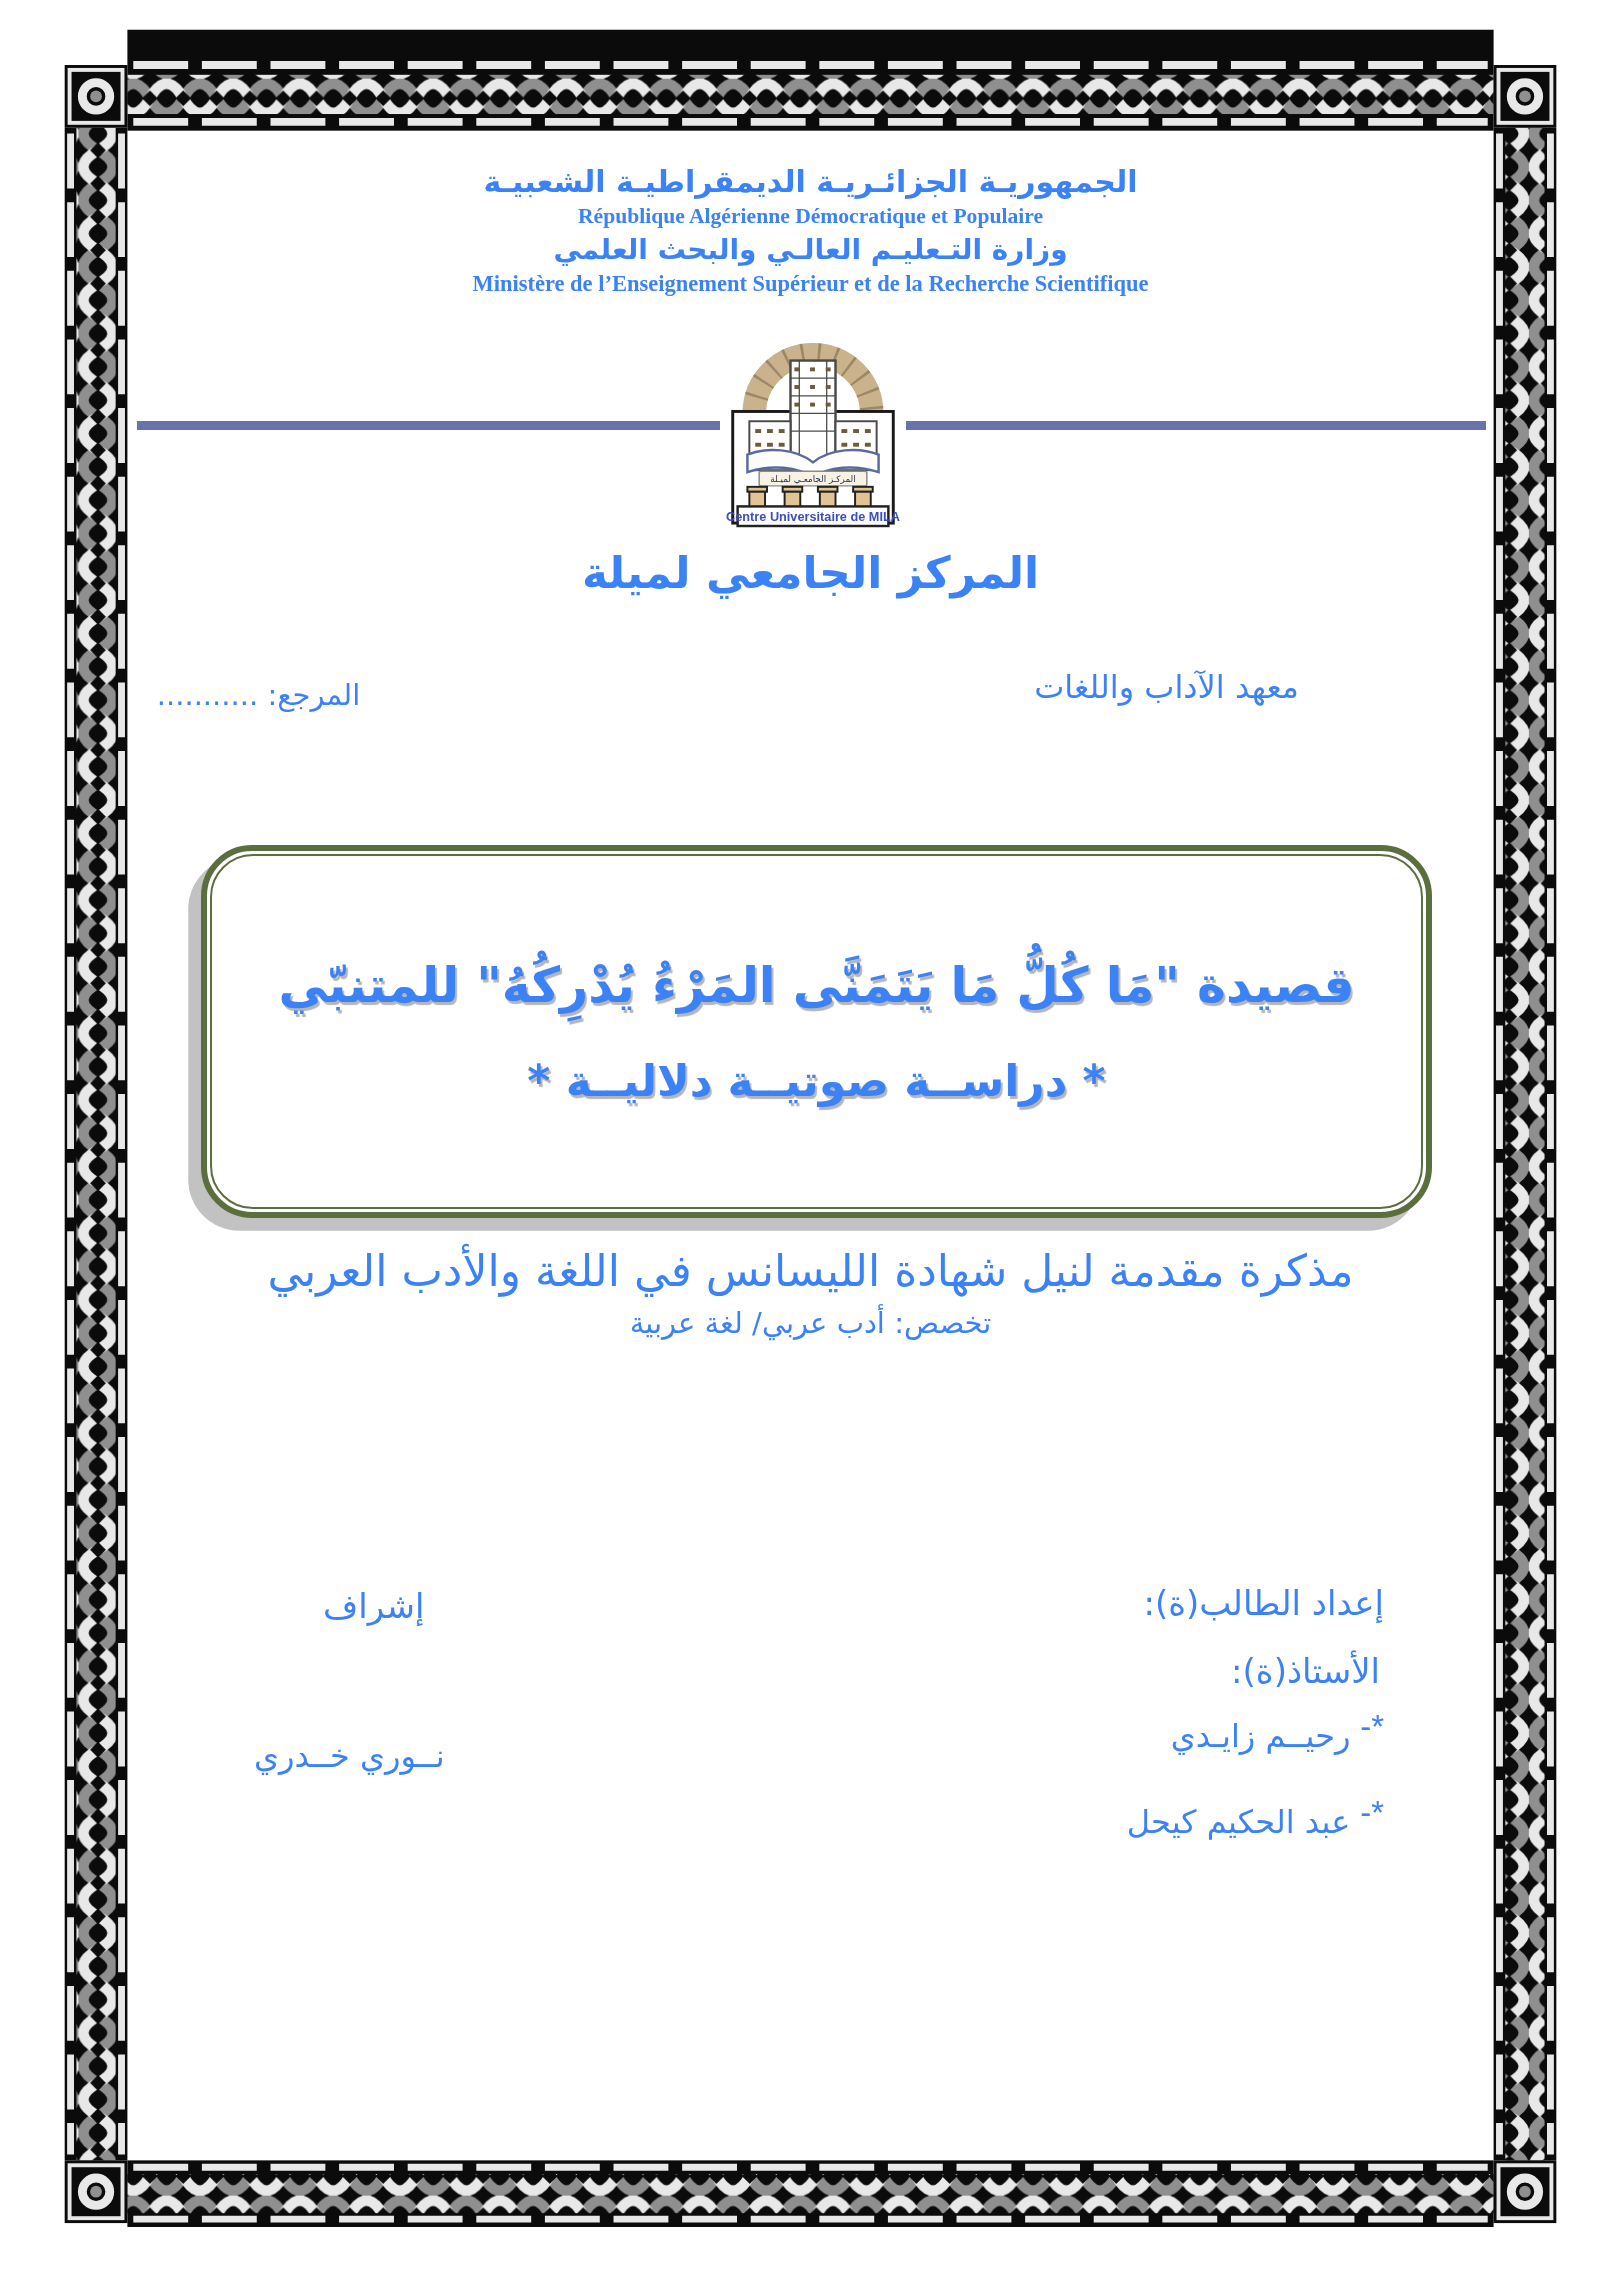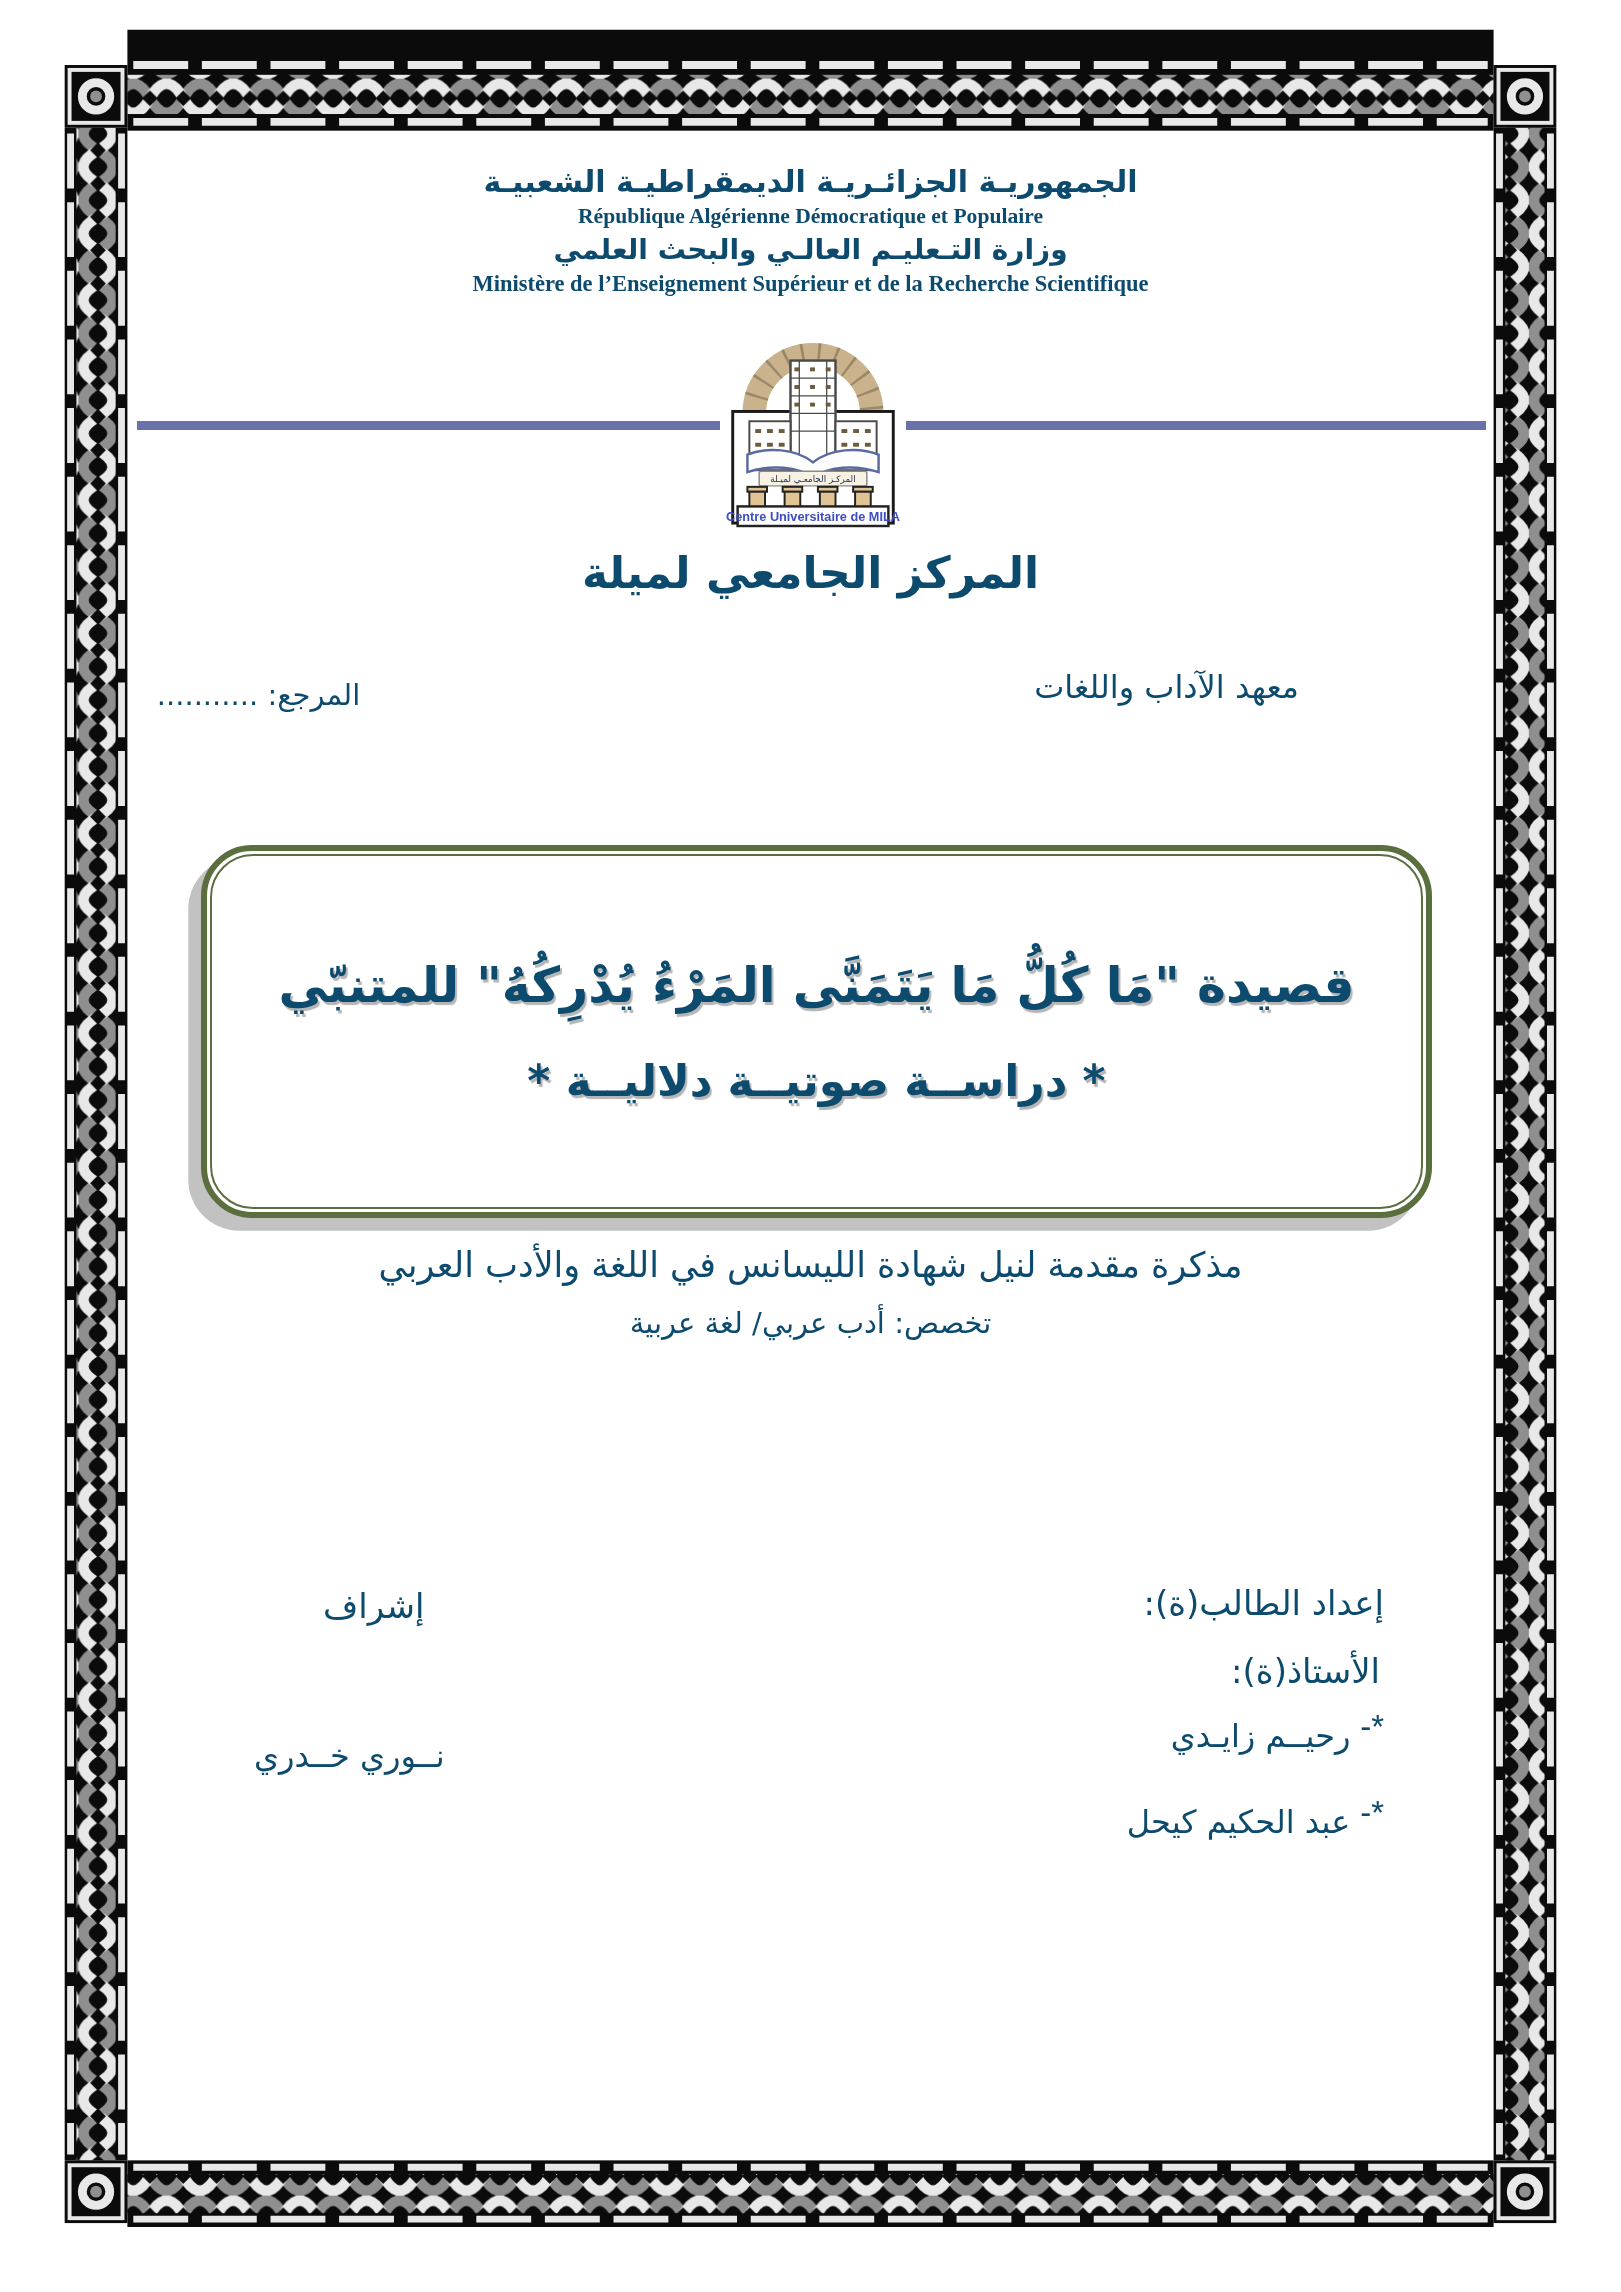--- a/index.html
+++ b/index.html
@@ -2,21 +2,21 @@
 <html lang="ar"><head>
 <meta charset="utf-8">
 <style>
   html,body{margin:0;padding:0;background:#ffffff;}
   .page{
     position:relative;
     width:1621px;height:2293px;
     background:#ffffff;
     overflow:hidden;
     font-family:"DejaVu Sans",sans-serif;
-    color:#0c4a6e;
+    color:#3b82f6;
     text-decoration:underline;
   }
   .abs{position:absolute;}
   .center{left:0;right:0;text-align:center;}
   .ar{direction:rtl;}
   .fr-serif{font-family:"Liberation Serif",serif;}
 
   
   .header-block{top:163px;line-height:1.25;}
   .h-ar1{font-size:30px;font-weight:bold;}
@@ -41,21 +41,21 @@
     border:6.9px solid #5b6e3e;border-radius:51px;
     box-shadow:-12.7px 12.7px 0 #c2c2c2;
     background:#fff;
     display:flex;flex-direction:column;align-items:center;justify-content:center;
     gap:41px;
   }
   .title-box-inner{position:absolute;inset:2.9px;border:2.9px solid #5b6e3e;border-radius:43px;pointer-events:none;}
   .title-line1{font-size:49px;font-weight:bold;text-shadow:2px 2.9px 1px #b5b5b5;}
   .title-line2{font-size:44px;font-weight:bold;text-shadow:2px 2.9px 1px #b5b5b5;}
 
-  .memo-line{top:1245px;font-size:35px;}
+  .memo-line{top:1245px;font-size:44px;}
   .specialty-line{top:1306px;font-size:29px;}
 
   
   .prepared-label{right:237px;top:1583px;font-size:34px;}
   .professor-label{right:241px;top:1651px;font-size:34px;}
   .student-row{right:237px;font-size:32px;}
   .student-row.s1{top:1717px;}
   .student-row.s2{top:1803px;}
   .bullet{display:inline-block;transform:translateY(-8.8px);font-family:"Liberation Sans",sans-serif;font-size:33px;margin-left:9.8px;}
   .supervision-label{left:323px;top:1586px;font-size:34px;}

